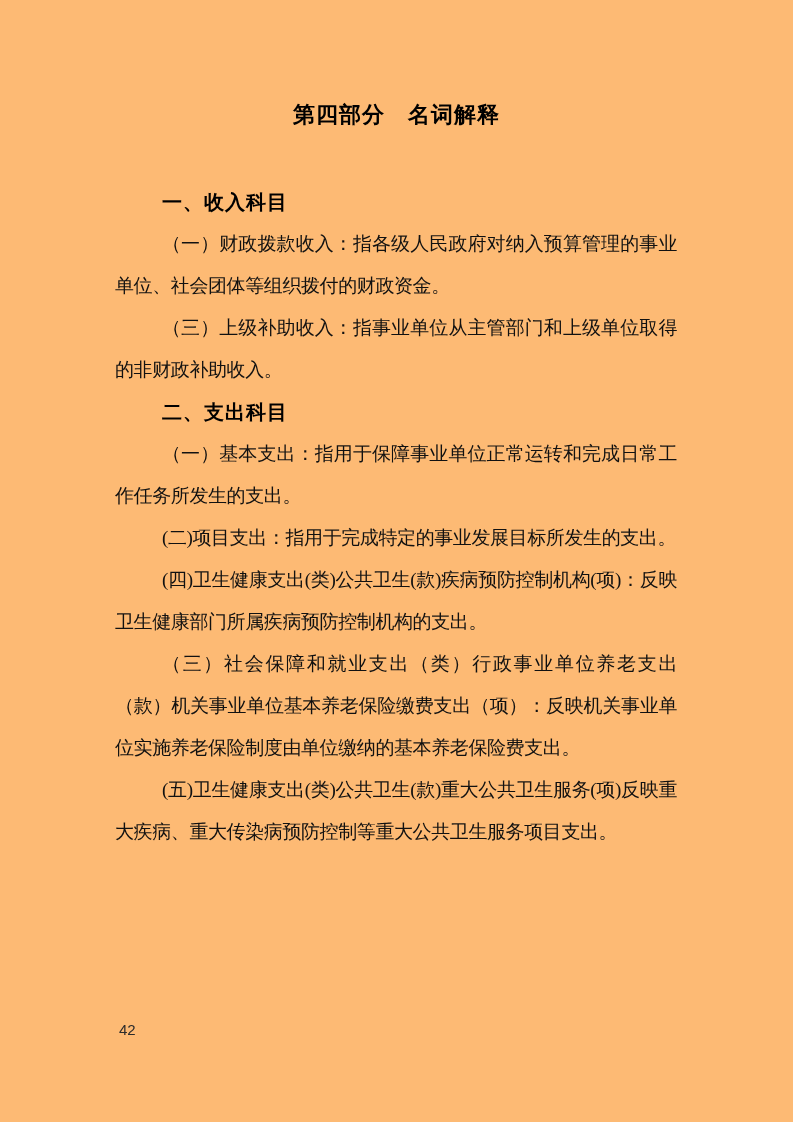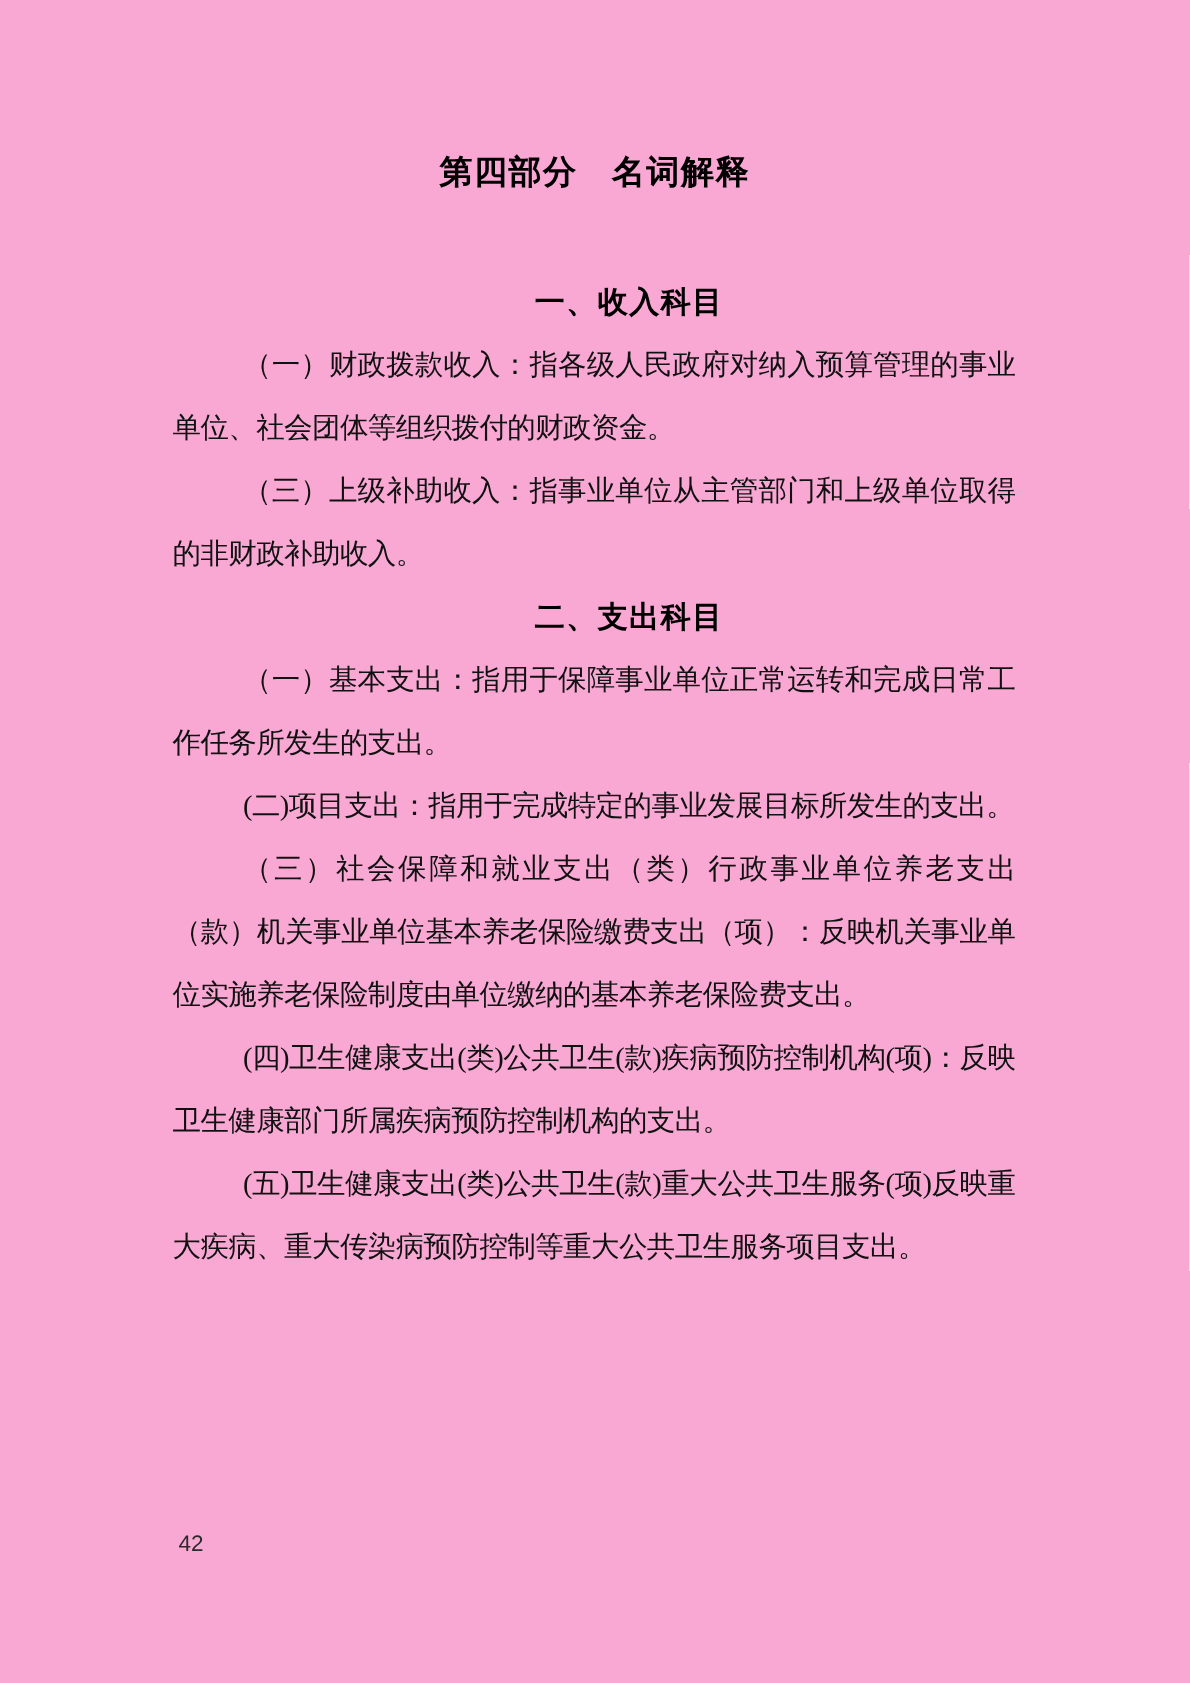--- a/index.html
+++ b/index.html
@@ -4,21 +4,21 @@
 <style>
   html, body {
     margin: 0;
     padding: 0;
     background: #ffffff;
   }
   .page {
     position: relative;
     width: 793px;
     height: 1122px;
-    background: #f9a8d4;
+    background: #fdba74;
     overflow: hidden;
     font-family: "Liberation Serif", serif;
     color: #111111;
   }
   .doc-title {
     position: absolute;
     top: 100px;
     left: 0;
     width: 793px;
     text-align: center;
@@ -38,21 +38,21 @@
     text-align: justify;
     text-justify: inter-ideograph;
     letter-spacing: -0.4px;
   }
   .sec-heading {
     font-family: "Liberation Sans", sans-serif;
     font-weight: 700;
     font-size: 20px;
     color: #000000;
     padding-left: 47px;
-    text-align: center;
+    text-align: left;
     letter-spacing: 1px;
   }
   .para {
     text-indent: 47px;
     margin: 0;
   }
   .page-number {
     position: absolute;
     left: 119px;
     top: 1021px;
@@ -67,19 +67,19 @@
 <div class="page">
   <div class="doc-title">第四部分　名词解释</div>
 
   <div class="content" id="content">
       <div class="sec-heading">一、收入科目</div>
       <p class="para">（一）财政拨款收入：指各级人民政府对纳入预算管理的事业单位、社会团体等组织拨付的财政资金。</p>
       <p class="para">（三）上级补助收入：指事业单位从主管部门和上级单位取得的非财政补助收入。</p>
       <div class="sec-heading">二、支出科目</div>
       <p class="para">（一）基本支出：指用于保障事业单位正常运转和完成日常工作任务所发生的支出。</p>
       <p class="para">(二)项目支出：指用于完成特定的事业发展目标所发生的支出。</p>
+      <p class="para">(四)卫生健康支出(类)公共卫生(款)疾病预防控制机构(项)：反映卫生健康部门所属疾病预防控制机构的支出。</p>
       <p class="para">（三）社会保障和就业支出（类）行政事业单位养老支出（款）机关事业单位基本养老保险缴费支出（项）：反映机关事业单位实施养老保险制度由单位缴纳的基本养老保险费支出。</p>
-      <p class="para">(四)卫生健康支出(类)公共卫生(款)疾病预防控制机构(项)：反映卫生健康部门所属疾病预防控制机构的支出。</p>
       <p class="para">(五)卫生健康支出(类)公共卫生(款)重大公共卫生服务(项)反映重大疾病、重大传染病预防控制等重大公共卫生服务项目支出。</p>
     </div>
 
   <div class="page-number">42</div>
 </div>
 
 </body></html>

